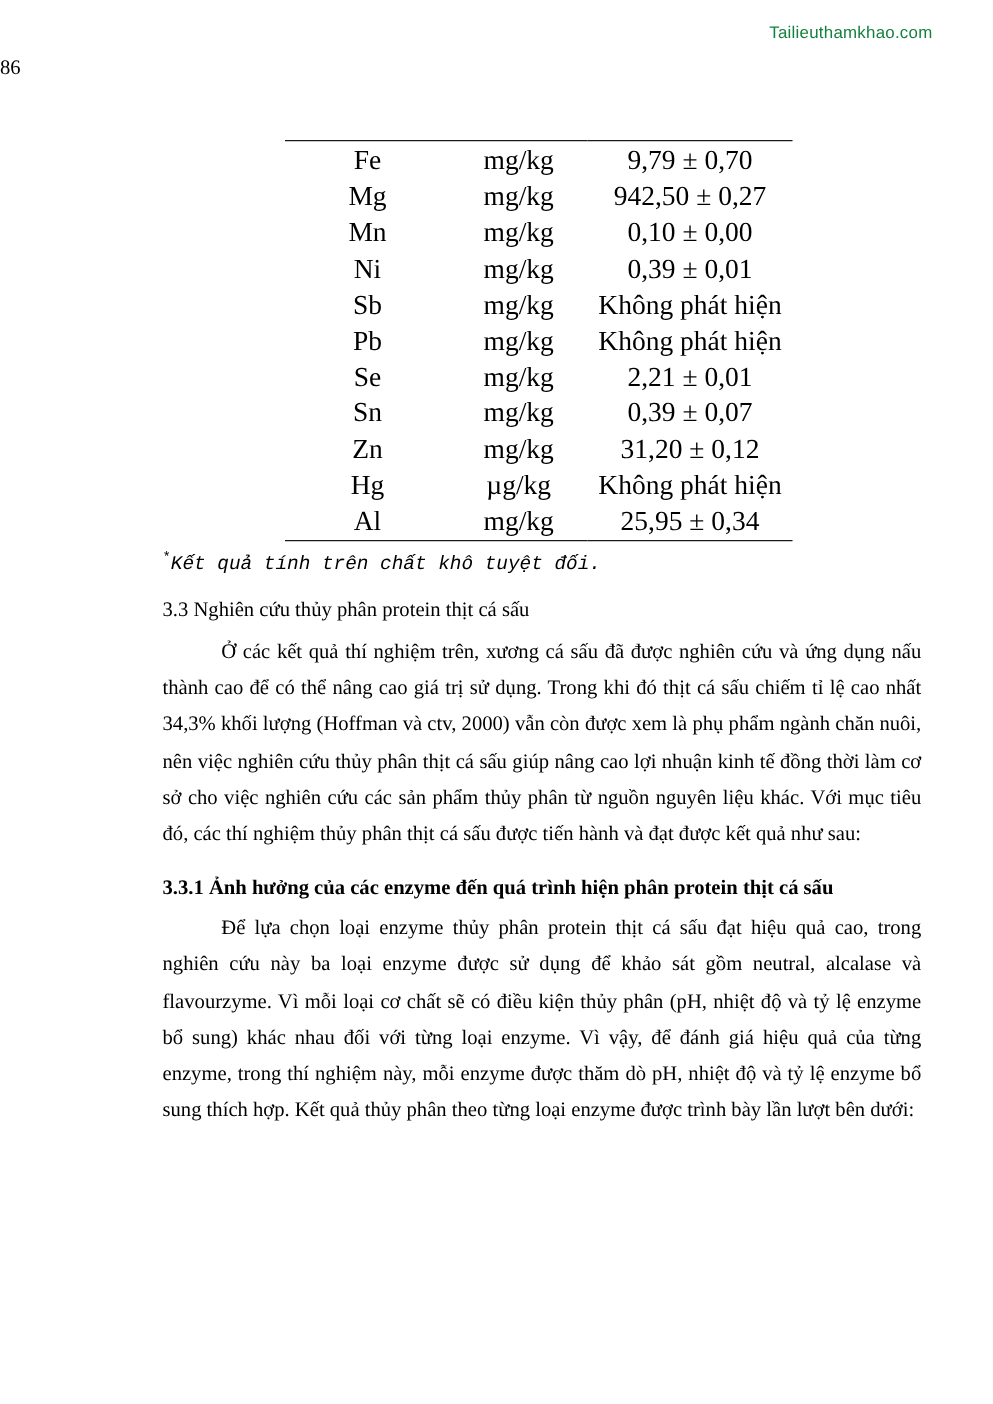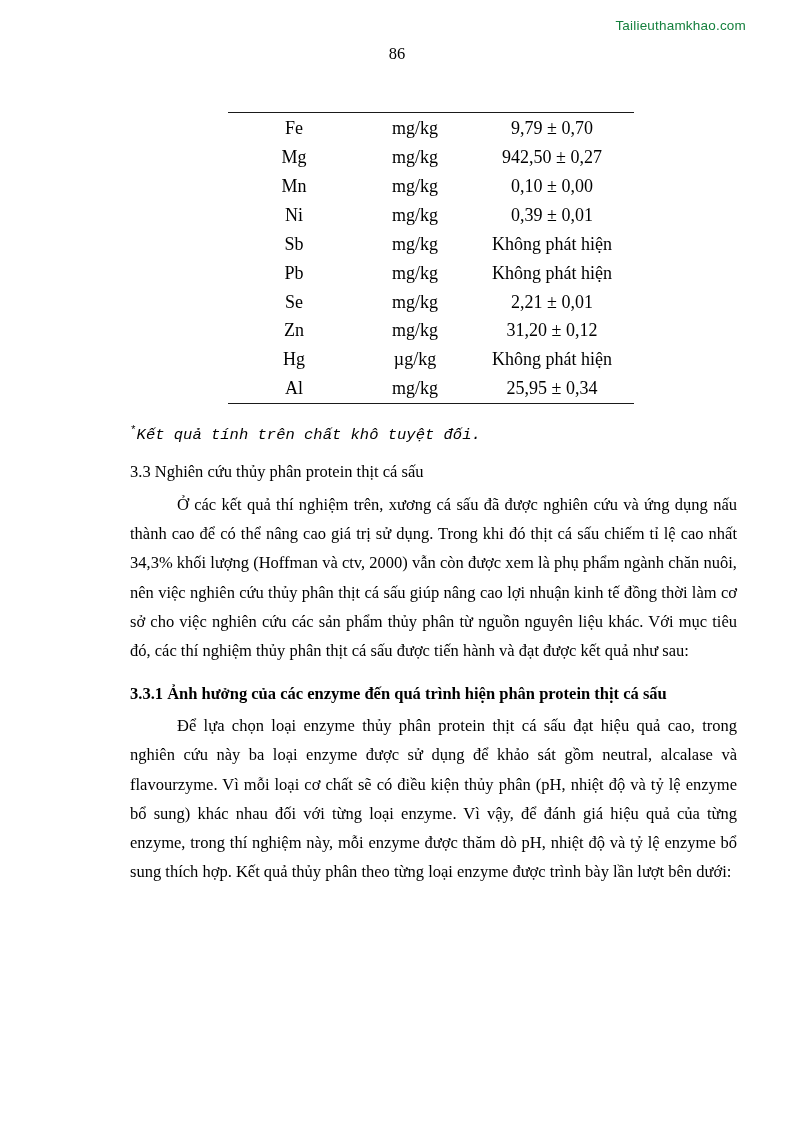--- a/index.html
+++ b/index.html
@@ -36,39 +36,38 @@
     white-space: nowrap;
     user-select: none;
   }
 
   
   .page-number {
     position: absolute;
     top: 44px;
     left: 0;
     width: 794px;
-    text-align: center;
     font-size: 16.5px;
     line-height: 20px;
   }
 
   
   .content {
     position: absolute;
     left: 130px;
     top: 112px;
     width: 607px;
   }
 
   
   .data-table {
     width: 406px;
-    margin: 0 0 16px 98px;
+    margin: 0 0 4px 98px;
     border-collapse: collapse;
-    font-size: 18px;
+    font-size: 22px;
     font-family: Liberation Serif, serif;
   }
   .data-table tr:first-child td {
     border-top: 1.2px solid #1a1a1a;
   }
   .data-table tr:last-child td {
     border-bottom: 1.2px solid #1a1a1a;
   }
   .data-table td {
     padding: 5.6px 0 5.4px 0;
@@ -172,20 +171,25 @@
           <td class="col-sym">Pb</td>
           <td class="col-unit">mg/kg</td>
           <td class="col-val">Không phát hiện</td>
         </tr>
         <tr>
           <td class="col-sym">Se</td>
           <td class="col-unit">mg/kg</td>
           <td class="col-val">2,21 ± 0,01</td>
         </tr>
         <tr>
+          <td class="col-sym">Sn</td>
+          <td class="col-unit">mg/kg</td>
+          <td class="col-val">0,39 ± 0,07</td>
+        </tr>
+        <tr>
           <td class="col-sym">Zn</td>
           <td class="col-unit">mg/kg</td>
           <td class="col-val">31,20 ± 0,12</td>
         </tr>
         <tr>
           <td class="col-sym">Hg</td>
           <td class="col-unit">µg/kg</td>
           <td class="col-val">Không phát hiện</td>
         </tr>
         <tr>

